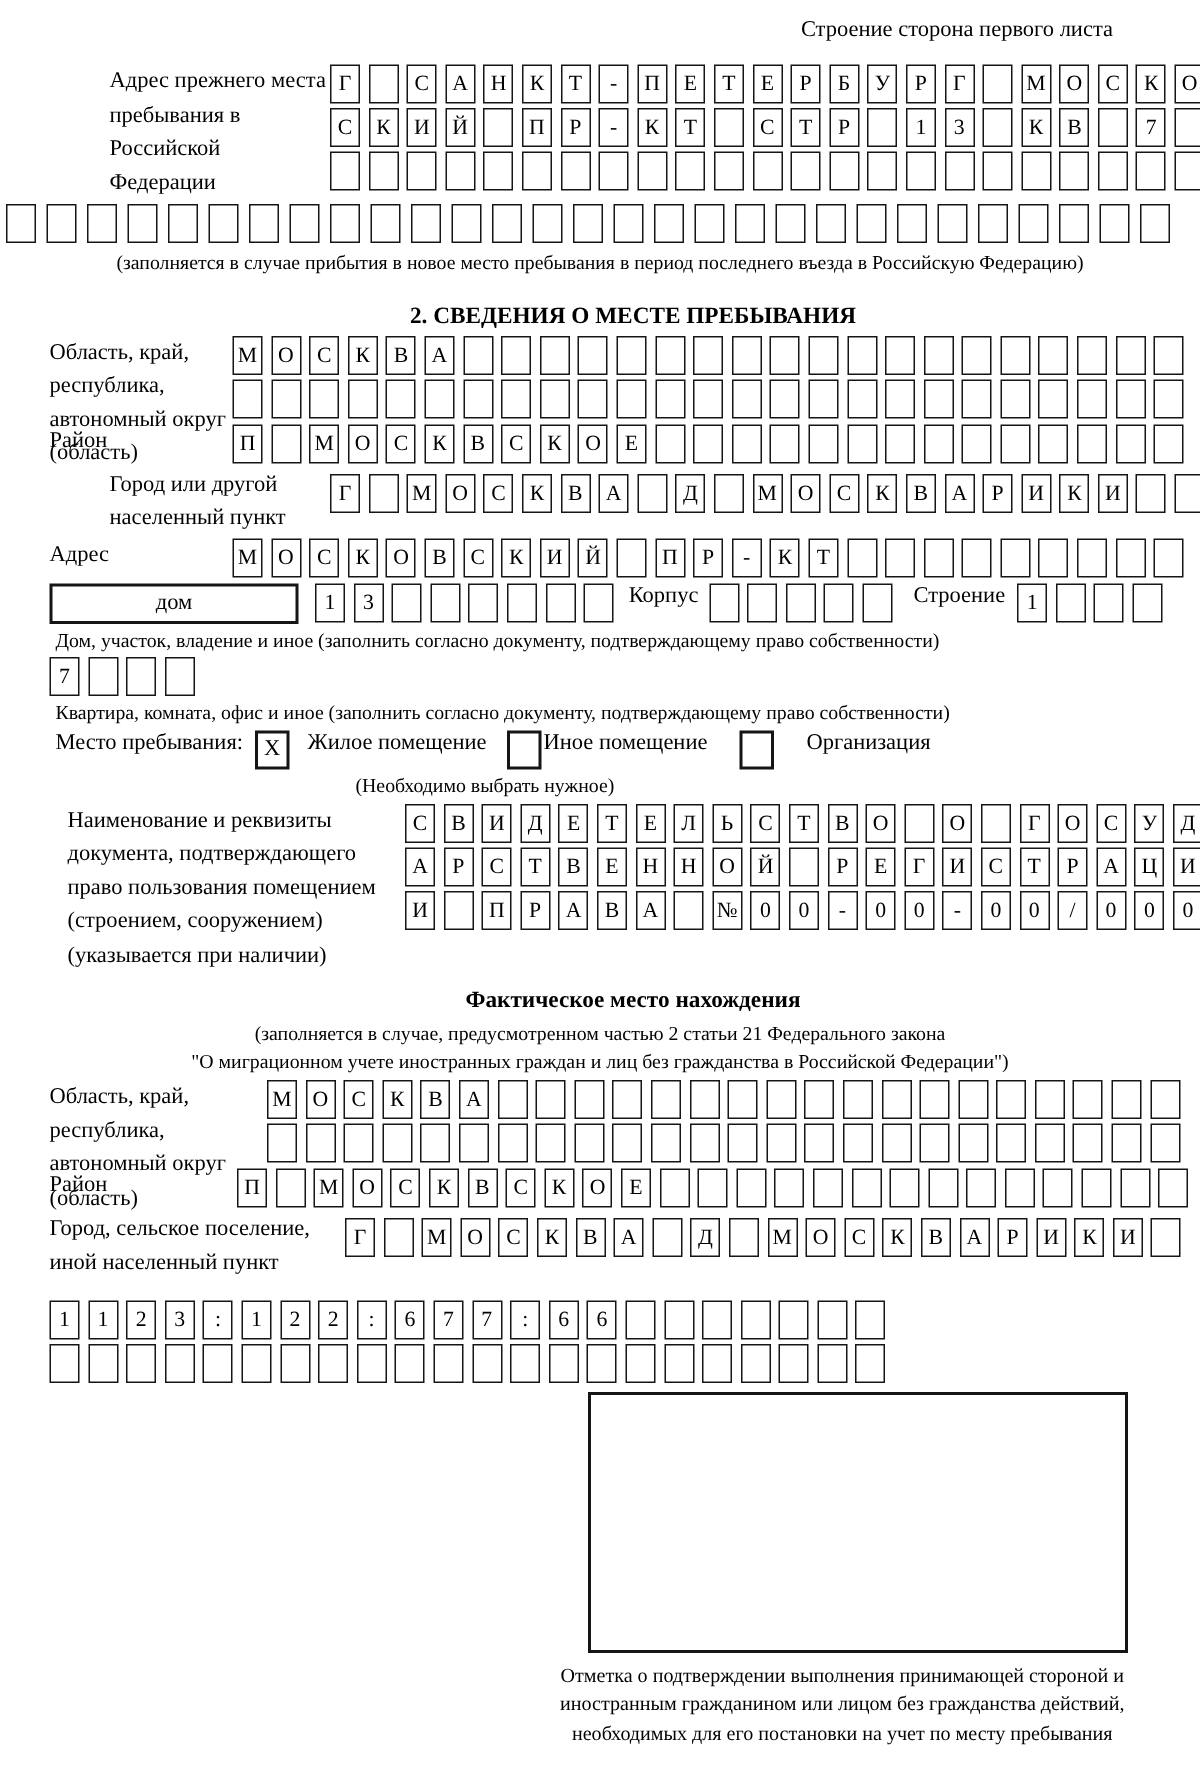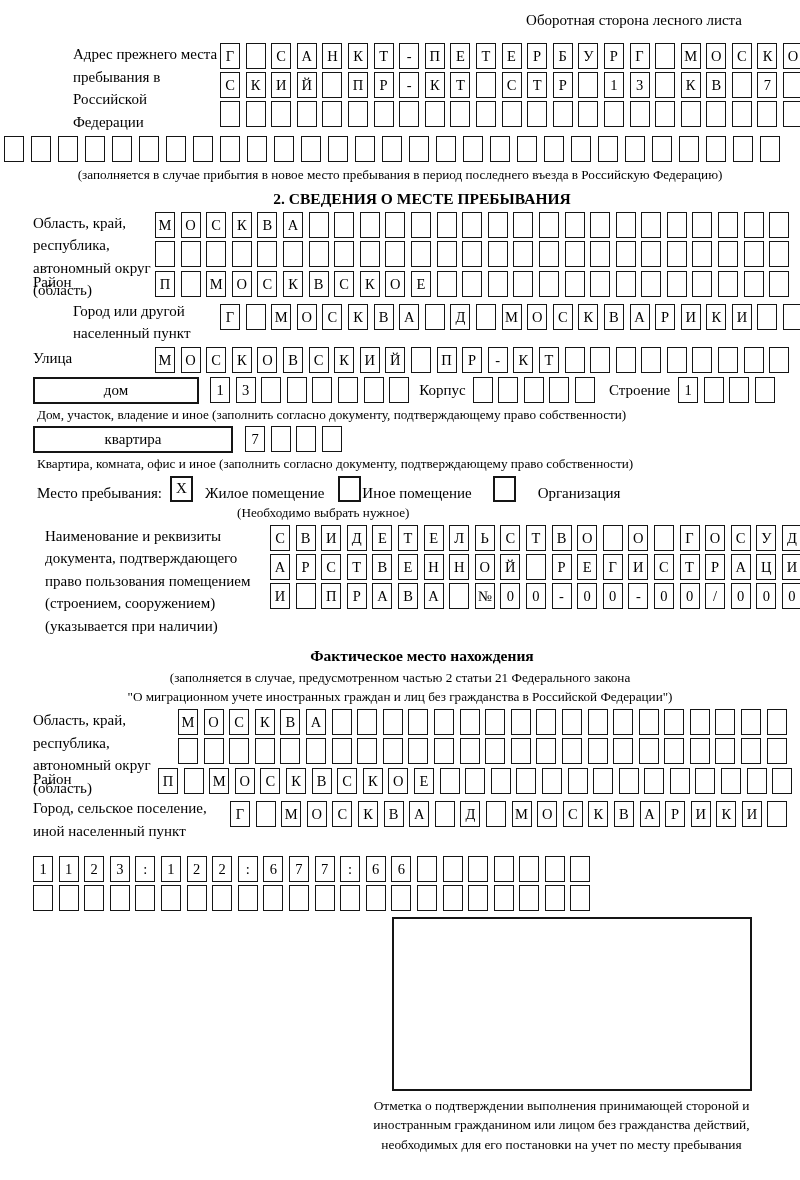--- a/index.html
+++ b/index.html
@@ -23,33 +23,33 @@
   .ccol.pt12 { padding-top:12px; }
   .cell {
     box-sizing:border-box; flex:none; width:20px; height:26px;
     border:1.9px solid #151515; display:flex; align-items:center;
     justify-content:center; font-size:14.5px; line-height:1;
   }
   .fullrow { margin:3px 0 0 4px; }
 
   .note-center { text-align:center; font-size:13.2px; margin-top:4px; line-height:1.35; }
   .note-left { margin:3px 0 0 37px; font-size:13.2px; }
-  .h-main { text-align:center; font-weight:bold; font-size:15.5px; margin:6px 0 4px 0;padding-left:44px; }
-
-  .house-row { display:flex; align-items:center; margin:4px 0 0 33px; }
+  .h-main { text-align:center; font-weight:bold; font-size:15.5px; margin:18px 0 4px 0;padding-left:44px; }
+
+  .house-row { display:flex; margin:4px 0 0 33px; }
   .widebox {
     box-sizing:border-box; border:2px solid #151515; height:27px;
     display:flex; align-items:center; justify-content:center;
     font-size:15px; flex:none;
   }
   .wb-dom { width:166px; margin-right:11px; }
   .wb-kv  { width:200px; margin-right:12px; }
   .inline-label { font-size:15px; white-space:nowrap; flex:none; }
 
-  .stay { display:flex; align-items:flex-end; margin:4px 0 0 37px; font-size:15px; }
+  .stay { display:flex; align-items:flex-start; margin:4px 0 0 37px; font-size:15px; }
   .checkbox {
     box-sizing:border-box; width:23px; height:26px; border:2px solid #151515;
     display:flex; align-items:center; justify-content:center;
     font-size:15px; flex:none;
   }
   .ml8{margin-left:8px;} .ml12{margin-left:12px;} .ml13{margin-left:1px;}
   .ml14{margin-left:14px;} .ml21{margin-left:21px;} .ml22{margin-left:22px;}
   .note-choose { margin:3px 0 0 237px; font-size:13.2px; }
 
   .mt2{margin-top:2px;} .mt3{margin-top:3px;} .mt4{margin-top:4px;} .mt14{margin-top:14px;}
@@ -59,21 +59,21 @@
     border:2px solid #151515;
   }
   .confirm-note {
     margin:5px 25px 0 348px; text-align:center;
     font-size:13.4px; line-height:1.42;
   }
 </style>
 </head>
 <body>
 
-<div class="corner">Оборотная сторона лесного листа</div>
+<div class="corner">Строение сторона первого листа</div>
 
 <div class="field mt14">
   <div class="flabel lw147" style="width:147px">Адрес прежнего места пребывания в Российской Федерации</div>
   <div class="ccol">
     <div class="cells">
         <span class="cell">Г</span>
         <span class="cell"></span>
         <span class="cell">С</span>
         <span class="cell">А</span>
         <span class="cell">Н</span>
@@ -301,21 +301,21 @@
       <span class="cell">И</span>
       <span class="cell">К</span>
       <span class="cell">И</span>
       <span class="cell"></span>
       <span class="cell"></span>
       <span class="cell"></span>
     </div>
 </div>
 
 <div class="field mt2">
-  <div class="flabel lw122">Улица</div>
+  <div class="flabel lw122">Адрес</div>
   <div class="cells">
       <span class="cell">М</span>
       <span class="cell">О</span>
       <span class="cell">С</span>
       <span class="cell">К</span>
       <span class="cell">О</span>
       <span class="cell">В</span>
       <span class="cell">С</span>
       <span class="cell">К</span>
       <span class="cell">И</span>
@@ -362,21 +362,20 @@
   <div class="cells">
       <span class="cell">1</span>
       <span class="cell"></span>
       <span class="cell"></span>
       <span class="cell"></span>
     </div>
 </div>
 <div class="note-left">Дом, участок, владение и иное (заполнить согласно документу, подтверждающему право собственности)</div>
 
 <div class="house-row mt3">
-  <div class="widebox wb-kv">квартира</div>
   <div class="cells">
       <span class="cell">7</span>
       <span class="cell"></span>
       <span class="cell"></span>
       <span class="cell"></span>
     </div>
 </div>
 <div class="note-left">Квартира, комната, офис и иное (заполнить согласно документу, подтверждающему право собственности)</div>
 
 <div class="stay">

